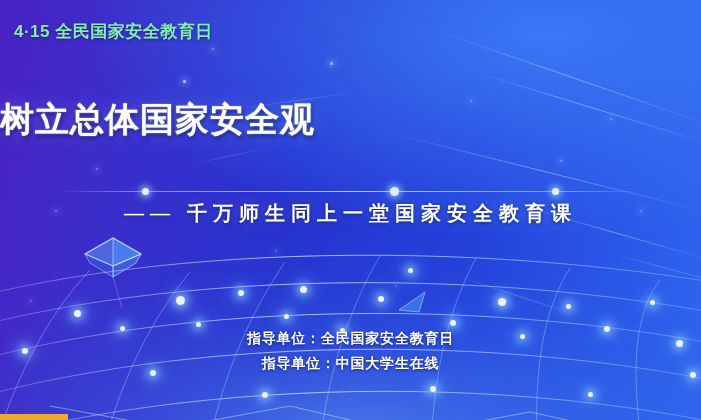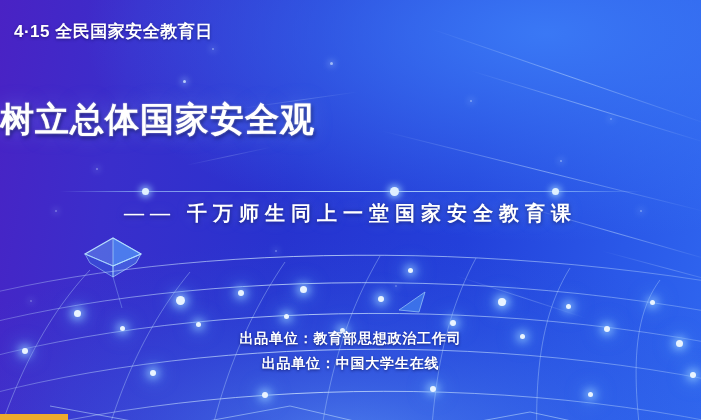--- a/index.html
+++ b/index.html
@@ -68,21 +68,21 @@
     box-shadow: 0 0 8px 3px rgba(150,205,255,.8), 0 0 18px 6px rgba(90,160,255,.45);
   }
 
   
   .header-label {
     position: absolute;
     left: 14px;
     top: 20px;
     font-size: 17px;
     font-weight: 700;
-    color: #ffffff;
+    color: #86efac;
     letter-spacing: 0.5px;
     text-shadow: 0 1px 3px rgba(10,10,70,.55);
     white-space: nowrap;
   }
 
   
   .title-block {
     position: absolute;
     left: 0;
     right: 0;
@@ -308,21 +308,21 @@
   <div class="divider">
     <div class="bar"></div>
     <div class="dot" style="left:82px;"></div>
     <div class="dot" style="left:330px; width:9px; height:9px; top:-4px;"></div>
     <div class="dot" style="left:492px;"></div>
   </div>
 
   <div class="subtitle">—— 千万师生同上一堂国家安全教育课</div>
 
   <div class="credits">
-    <div class="credit-line">出品单位：教育部思想政治工作司</div>
-    <div class="credit-line">出品单位：中国大学生在线</div>
+    <div class="credit-line">指导单位：全民国家安全教育日</div>
+    <div class="credit-line">指导单位：中国大学生在线</div>
   </div>
 
   <div class="progress-track">
     <div class="progress-fill" style="width: 9.7%; background: rgb(237, 170, 46);"></div>
   </div>
 
 </div>
 
 </body></html>

